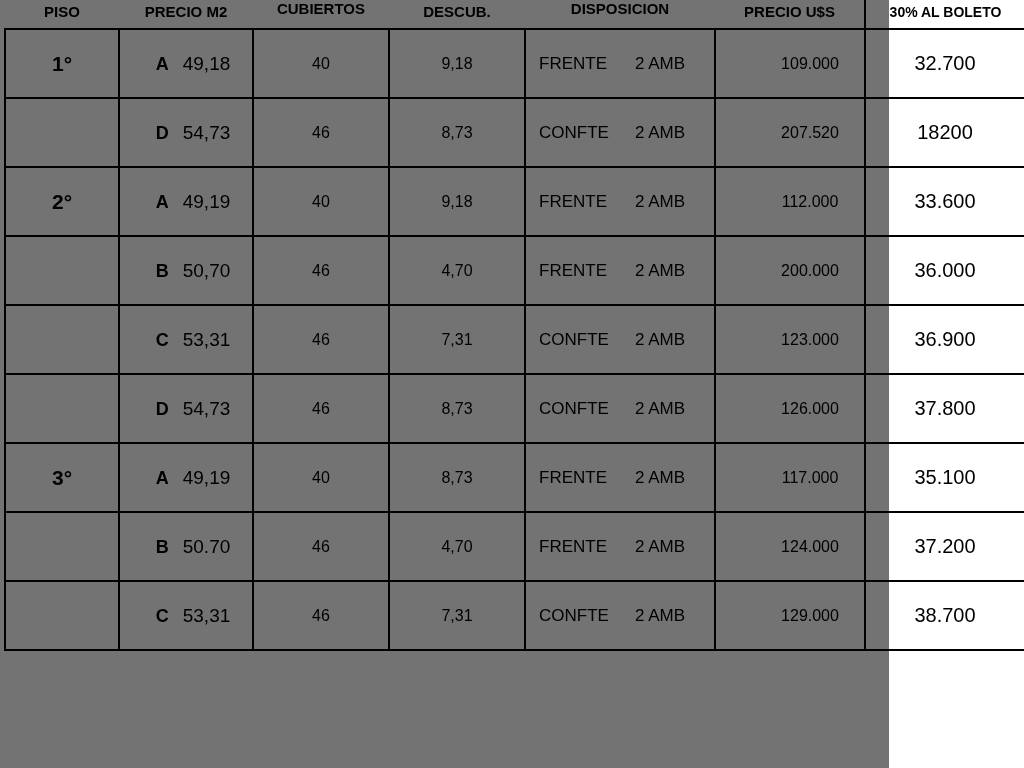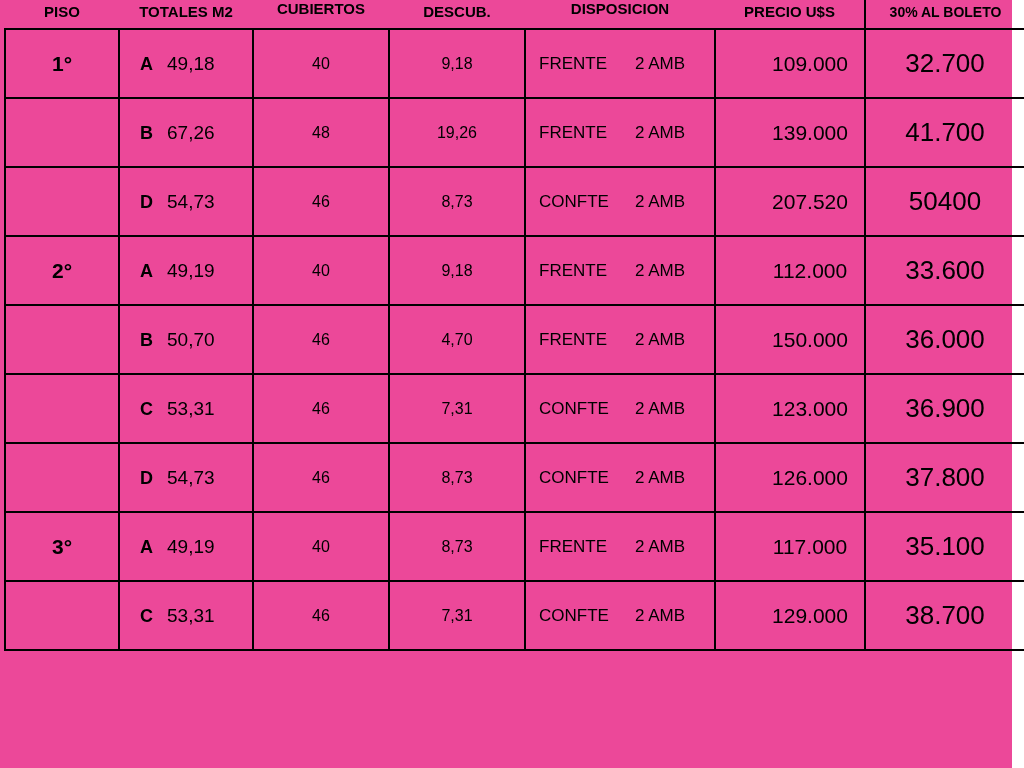--- a/index.html
+++ b/index.html
@@ -8,24 +8,24 @@
     background: #ffffff;
   }
   body {
     width: 1024px;
     height: 768px;
     overflow: hidden;
     font-family: "Liberation Sans", sans-serif;
     color: #000000;
   }
   .sheet {
-    width: 1012px;
+    width: 889px;
     height: 768px;
     position: relative;
-    background: #ec4899;
+    background: #737373;
   }
   table.price-table {
     border-collapse: collapse;
     table-layout: fixed;
     width: 1020px;
     margin-left: 4px;
   }
   table.price-table col.c-piso      { width: 114px; }
   table.price-table col.c-totales   { width: 134px; }
   table.price-table col.c-cubiertos { width: 136px; }
@@ -67,21 +67,21 @@
   }
   tbody td.piso {
     border-left: 2px solid #000;
     font-size: 21px;
     font-weight: bold;
   }
   tbody td.piso.blank {
     border-bottom: 2px solid #000;
   }
   tbody td.totales {
-    text-align: left;
+    text-align: center;
     padding-left: 20px;
     font-size: 19px;
   }
   tbody td.totales .unit {
     font-weight: bold;
     font-size: 18px;
     margin-right: 14px;
   }
   tbody td.cubiertos,
   tbody td.descub {
@@ -94,25 +94,25 @@
     font-size: 17px;
     text-align: left;
     padding-left: 13px;
     white-space: nowrap;
   }
   tbody td.disp .orient {
     display: inline-block;
     min-width: 96px;
   }
   tbody td.precio {
-    font-size: 21px;
+    font-size: 16px;
     padding-left: 46px;
   }
   tbody td.boleto {
-    font-size: 26px;
+    font-size: 20px;
     border-right: 2px solid #000;
   }
   tbody tr.group-start td {
     border-top: 2px solid #000;
   }
 </style>
 </head>
 <body>
 
 <div class="sheet">
@@ -122,72 +122,63 @@
       <col class="c-totales">
       <col class="c-cubiertos">
       <col class="c-descub">
       <col class="c-disp">
       <col class="c-precio">
       <col class="c-boleto">
     </colgroup>
     <thead>
       <tr>
         <th class="hdr-piso">PISO</th>
-        <th class="hdr-totales">TOTALES M2</th>
+        <th class="hdr-totales">PRECIO M2</th>
         <th class="hdr-cubiertos">CUBIERTOS</th>
         <th class="hdr-descub">DESCUB.</th>
         <th class="hdr-disp">DISPOSICION</th>
         <th class="hdr-precio">PRECIO U$S</th>
         <th class="hdr-boleto sep-left">30% AL BOLETO</th>
       </tr>
     </thead>
     <tbody id="table-body">
         <tr class="group-start">
           <td class="piso">1°</td>
           <td class="totales"><span class="unit">A</span><span>49,18</span></td>
           <td class="cubiertos">40</td>
           <td class="descub">9,18</td>
           <td class="disp"><span class="orient">FRENTE</span><span>2 AMB</span></td>
           <td class="precio">109.000</td>
           <td class="boleto">32.700</td>
         </tr>
         <tr>
           <td class="piso blank"></td>
-          <td class="totales"><span class="unit">B</span><span>67,26</span></td>
-          <td class="cubiertos">48</td>
-          <td class="descub">19,26</td>
-          <td class="disp"><span class="orient">FRENTE</span><span>2 AMB</span></td>
-          <td class="precio">139.000</td>
-          <td class="boleto">41.700</td>
-        </tr>
-        <tr>
-          <td class="piso blank"></td>
           <td class="totales"><span class="unit">D</span><span>54,73</span></td>
           <td class="cubiertos">46</td>
           <td class="descub">8,73</td>
           <td class="disp"><span class="orient">CONFTE</span><span>2 AMB</span></td>
           <td class="precio">207.520</td>
-          <td class="boleto">50400</td>
+          <td class="boleto">18200</td>
         </tr>
         <tr class="group-start">
           <td class="piso">2°</td>
           <td class="totales"><span class="unit">A</span><span>49,19</span></td>
           <td class="cubiertos">40</td>
           <td class="descub">9,18</td>
           <td class="disp"><span class="orient">FRENTE</span><span>2 AMB</span></td>
           <td class="precio">112.000</td>
           <td class="boleto">33.600</td>
         </tr>
         <tr>
           <td class="piso blank"></td>
           <td class="totales"><span class="unit">B</span><span>50,70</span></td>
           <td class="cubiertos">46</td>
           <td class="descub">4,70</td>
           <td class="disp"><span class="orient">FRENTE</span><span>2 AMB</span></td>
-          <td class="precio">150.000</td>
+          <td class="precio">200.000</td>
           <td class="boleto">36.000</td>
         </tr>
         <tr>
           <td class="piso blank"></td>
           <td class="totales"><span class="unit">C</span><span>53,31</span></td>
           <td class="cubiertos">46</td>
           <td class="descub">7,31</td>
           <td class="disp"><span class="orient">CONFTE</span><span>2 AMB</span></td>
           <td class="precio">123.000</td>
           <td class="boleto">36.900</td>
@@ -205,20 +196,29 @@
           <td class="piso">3°</td>
           <td class="totales"><span class="unit">A</span><span>49,19</span></td>
           <td class="cubiertos">40</td>
           <td class="descub">8,73</td>
           <td class="disp"><span class="orient">FRENTE</span><span>2 AMB</span></td>
           <td class="precio">117.000</td>
           <td class="boleto">35.100</td>
         </tr>
         <tr>
           <td class="piso blank"></td>
+          <td class="totales"><span class="unit">B</span><span>50.70</span></td>
+          <td class="cubiertos">46</td>
+          <td class="descub">4,70</td>
+          <td class="disp"><span class="orient">FRENTE</span><span>2 AMB</span></td>
+          <td class="precio">124.000</td>
+          <td class="boleto">37.200</td>
+        </tr>
+        <tr>
+          <td class="piso blank"></td>
           <td class="totales"><span class="unit">C</span><span>53,31</span></td>
           <td class="cubiertos">46</td>
           <td class="descub">7,31</td>
           <td class="disp"><span class="orient">CONFTE</span><span>2 AMB</span></td>
           <td class="precio">129.000</td>
           <td class="boleto">38.700</td>
         </tr>
       </tbody>
   </table>
 </div>

